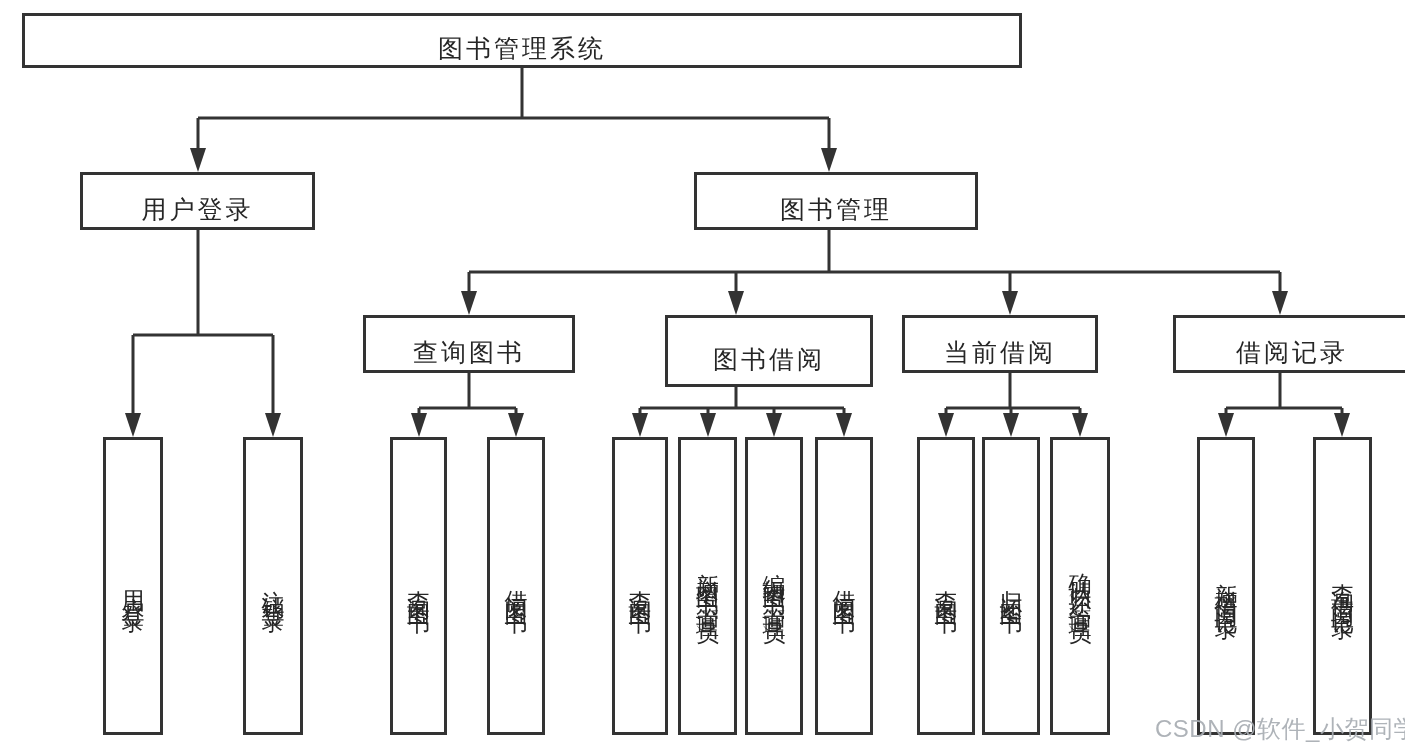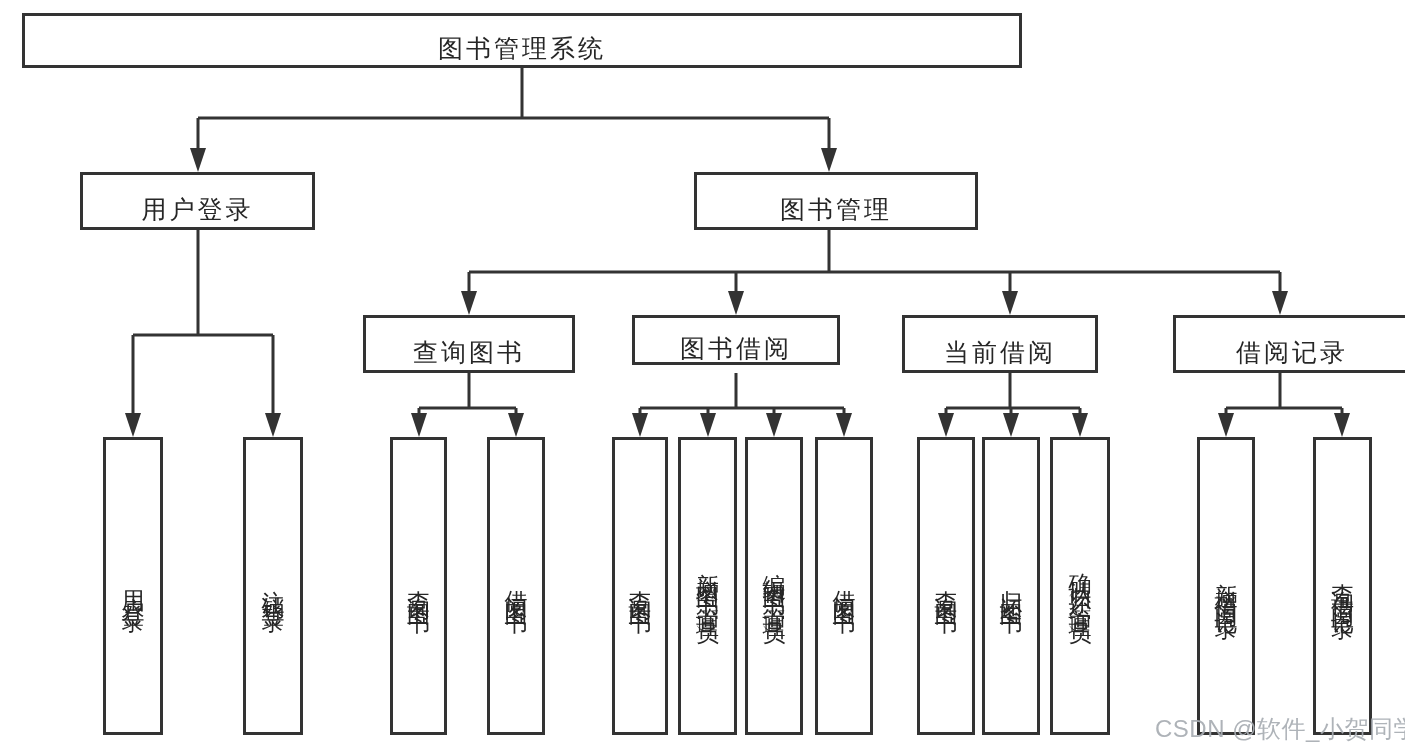--- a/index.html
+++ b/index.html
@@ -124,21 +124,21 @@
   <div class="box hbox" style="left:80px;top:172px;width:235px;height:58px">
     <span>用户登录</span>
   </div>
   <div class="box hbox" style="left:694px;top:172px;width:284px;height:58px">
     <span>图书管理</span>
   </div>
 
   <div class="box hbox" style="left:363px;top:315px;width:212px;height:58px">
     <span>查询图书</span>
   </div>
-  <div class="box hbox" style="left:632px;top:315px;width:208px;height:50px">
+  <div class="box hbox" style="left:665px;top:315px;width:208px;height:72px">
     <span>图书借阅</span>
   </div>
   <div class="box hbox" style="left:902px;top:315px;width:196px;height:58px">
     <span>当前借阅</span>
   </div>
   <div class="box hbox" style="left:1173px;top:315px;width:238px;height:58px">
     <span>借阅记录</span>
   </div>
 
   <div class="box vbox" style="left:103px;top:437px;width:60px;height:298px">

